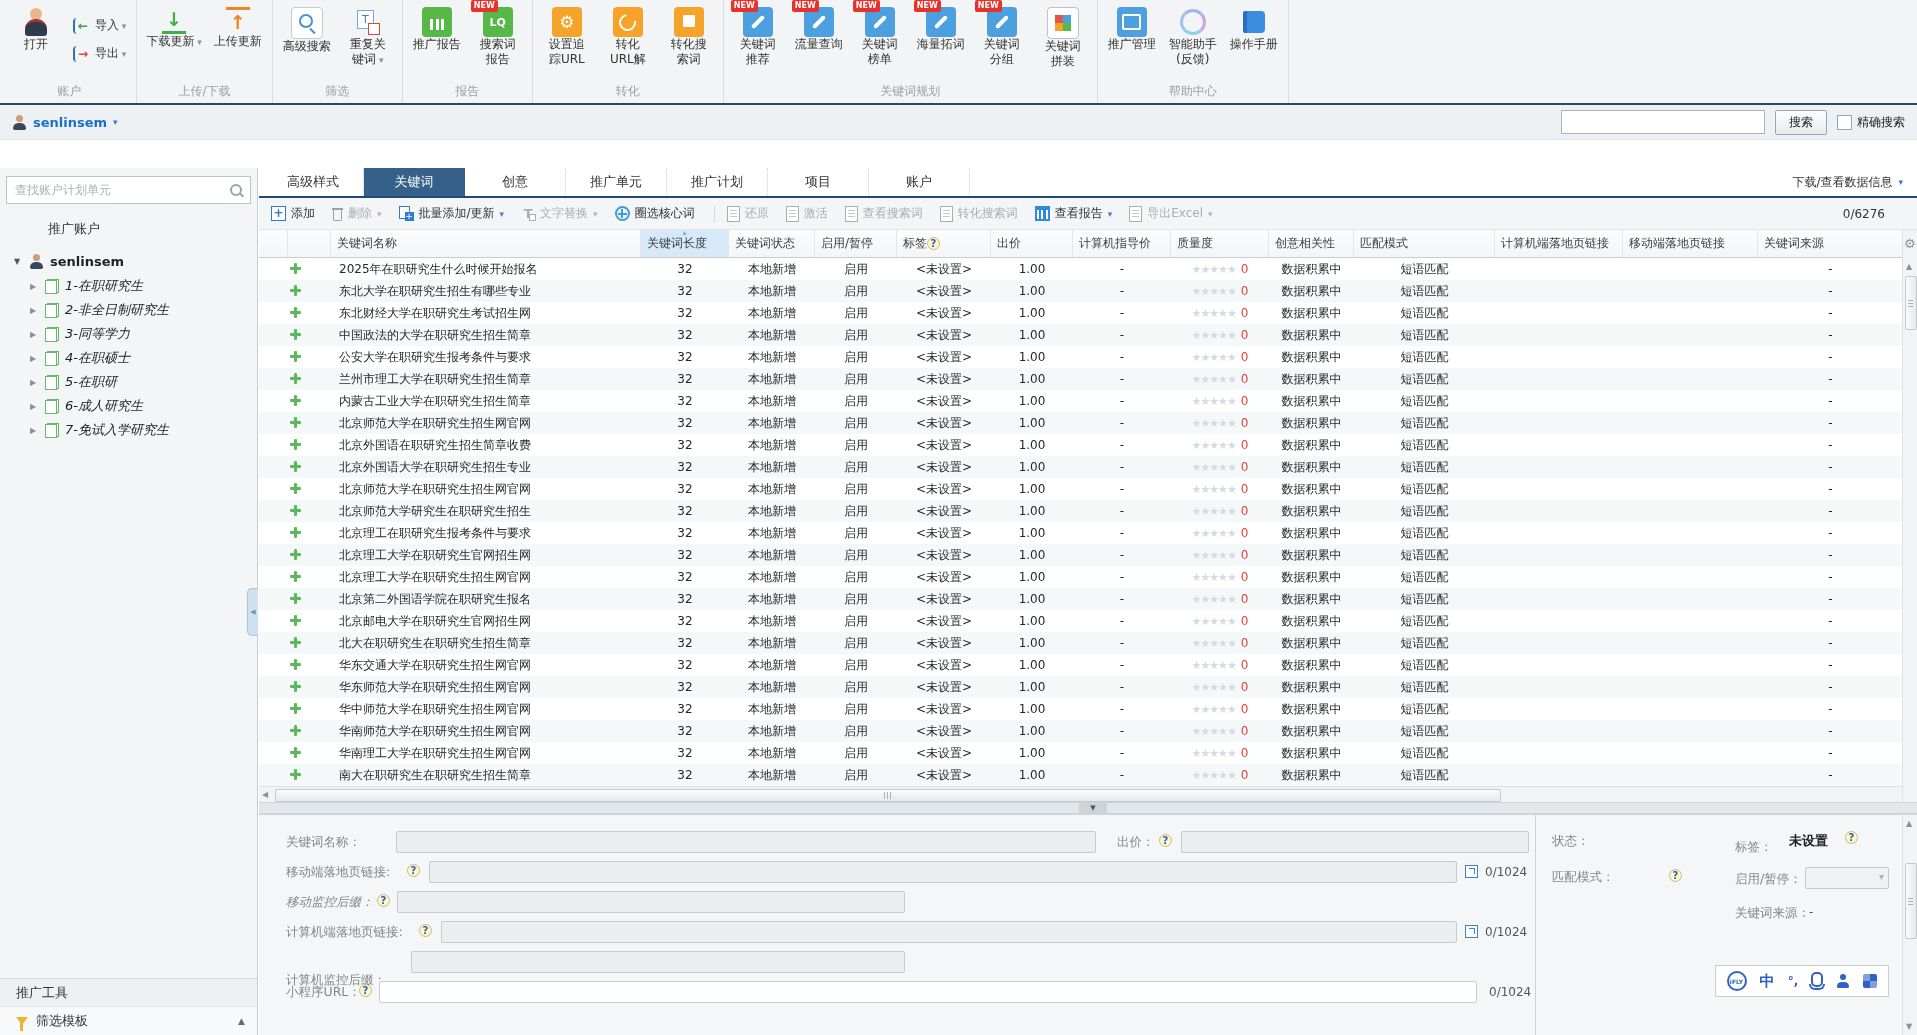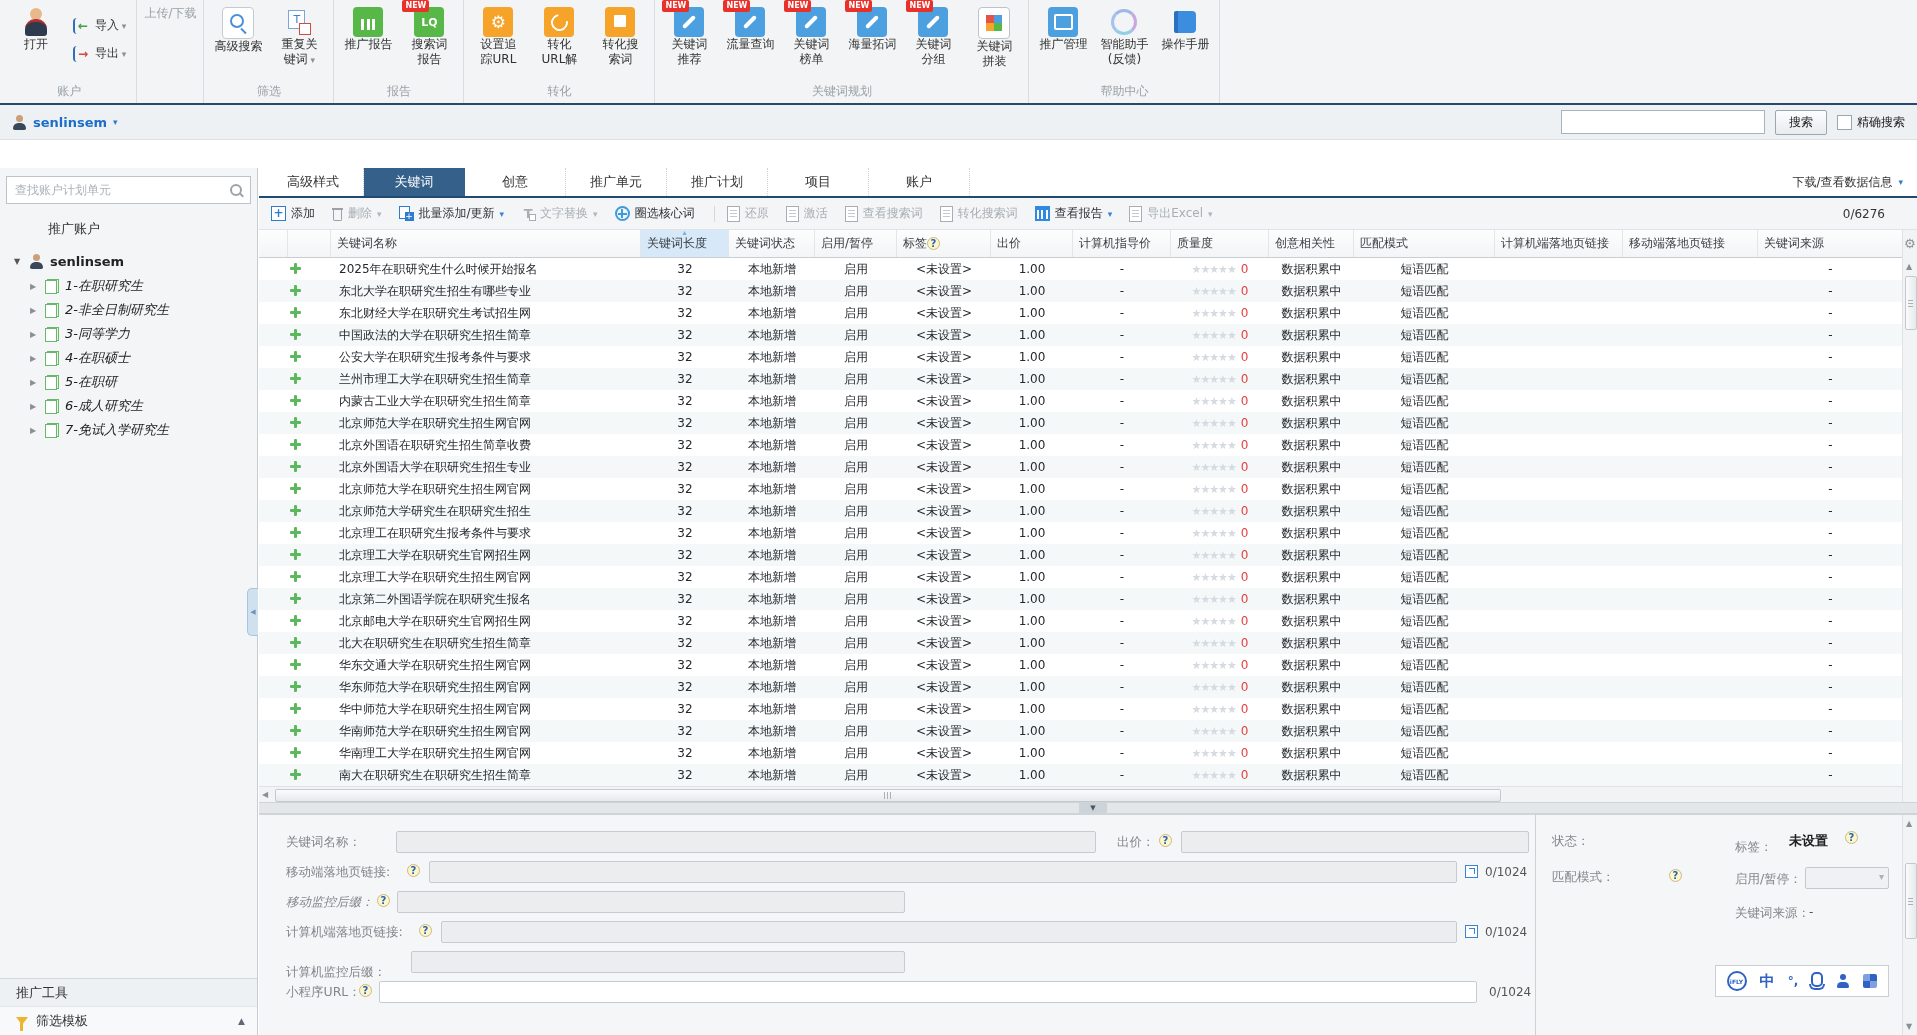--- a/index.html
+++ b/index.html
@@ -206,20 +206,30 @@
             </div>
             <div class="rbtn rbtn-small">
               <span class="ricon export-icon"></span>
               <span class="rlabel">导出<span class="rcaret"> ▾</span></span>
             </div>
           </div>
         </div>
         <div class="rglabel">账户</div>
       </div>
       <div class="rgroup">
+        <div class="rbtns">
+          <div class="rbtn">
+            <span class="ricon download-icon"></span>
+            <span class="rlabel">下载更新<span class="rcaret"> ▾</span></span>
+          </div>
+          <div class="rbtn">
+            <span class="ricon upload-icon"></span>
+            <span class="rlabel">上传更新</span>
+          </div>
+        </div>
         <div class="rglabel">上传/下载</div>
       </div>
       <div class="rgroup">
         <div class="rbtns">
           <div class="rbtn">
             <span class="ricon advanced-search-icon"></span>
             <span class="rlabel">高级搜索</span>
           </div>
           <div class="rbtn">
             <span class="ricon duplicate-keywords-icon"></span>
@@ -895,21 +905,21 @@
         <span class="flabel" style="left:27px;top:79px;font-style:italic;">移动监控后缀：</span>
         <span class="help habs" style="left:118px;top:79px;"></span>
         <span class="finput" style="left:138px;top:76px;width:508px;"></span>
 
         <span class="flabel" style="left:27px;top:109px;">计算机端落地页链接:</span>
         <span class="help habs" style="left:160px;top:109px;"></span>
         <span class="finput" style="left:182px;top:106px;width:1016px;"></span>
         <span class="extlink" style="left:1206px;top:110px;"></span>
         <span class="fcounter" style="left:1226px;top:110px;">0/1024</span>
 
-        <span class="flabel" style="left:27px;top:149px;">计算机监控后缀：</span>
+        <span class="flabel" style="left:27px;top:157px;">计算机监控后缀：</span>
         <span class="finput" style="left:152px;top:136px;width:494px;"></span>
 
         <span class="flabel" style="left:27px;top:169px;">小程序URL：</span>
         <span class="help habs" style="left:100px;top:169px;"></span>
         <span class="finput white" style="left:120px;top:166px;width:1098px;"></span>
         <span class="fcounter" style="left:1230px;top:170px;">0/1024</span>
       </div>
 
       <div class="bdetail">
         <span class="dlabel" style="left:15px;top:18px;">状态：</span>

